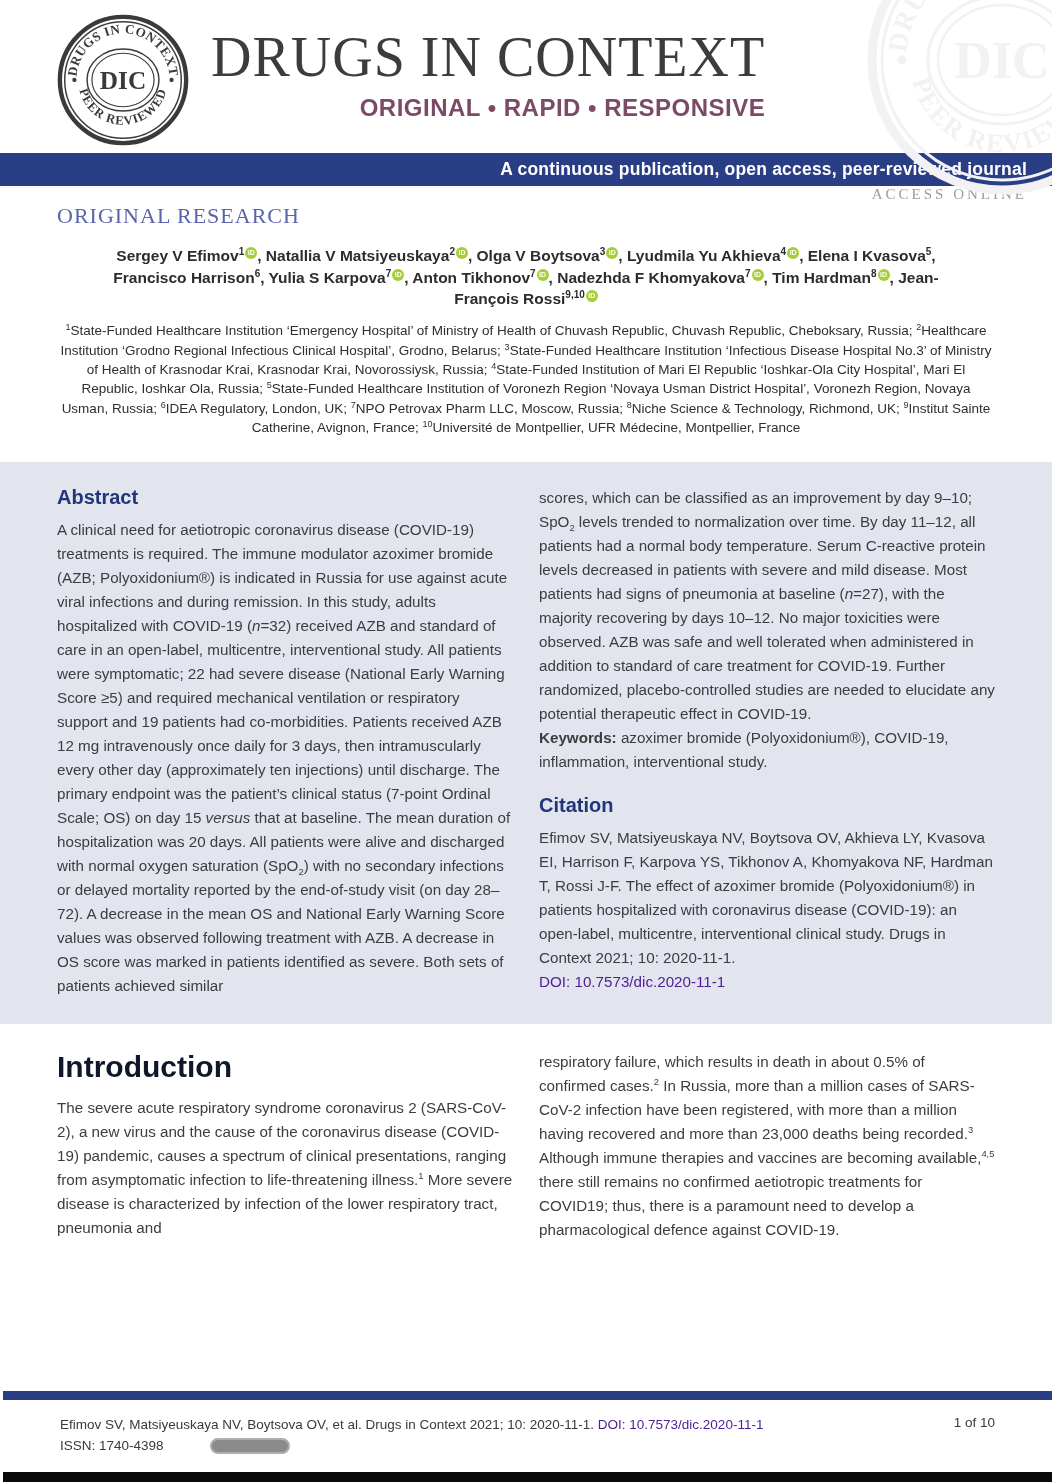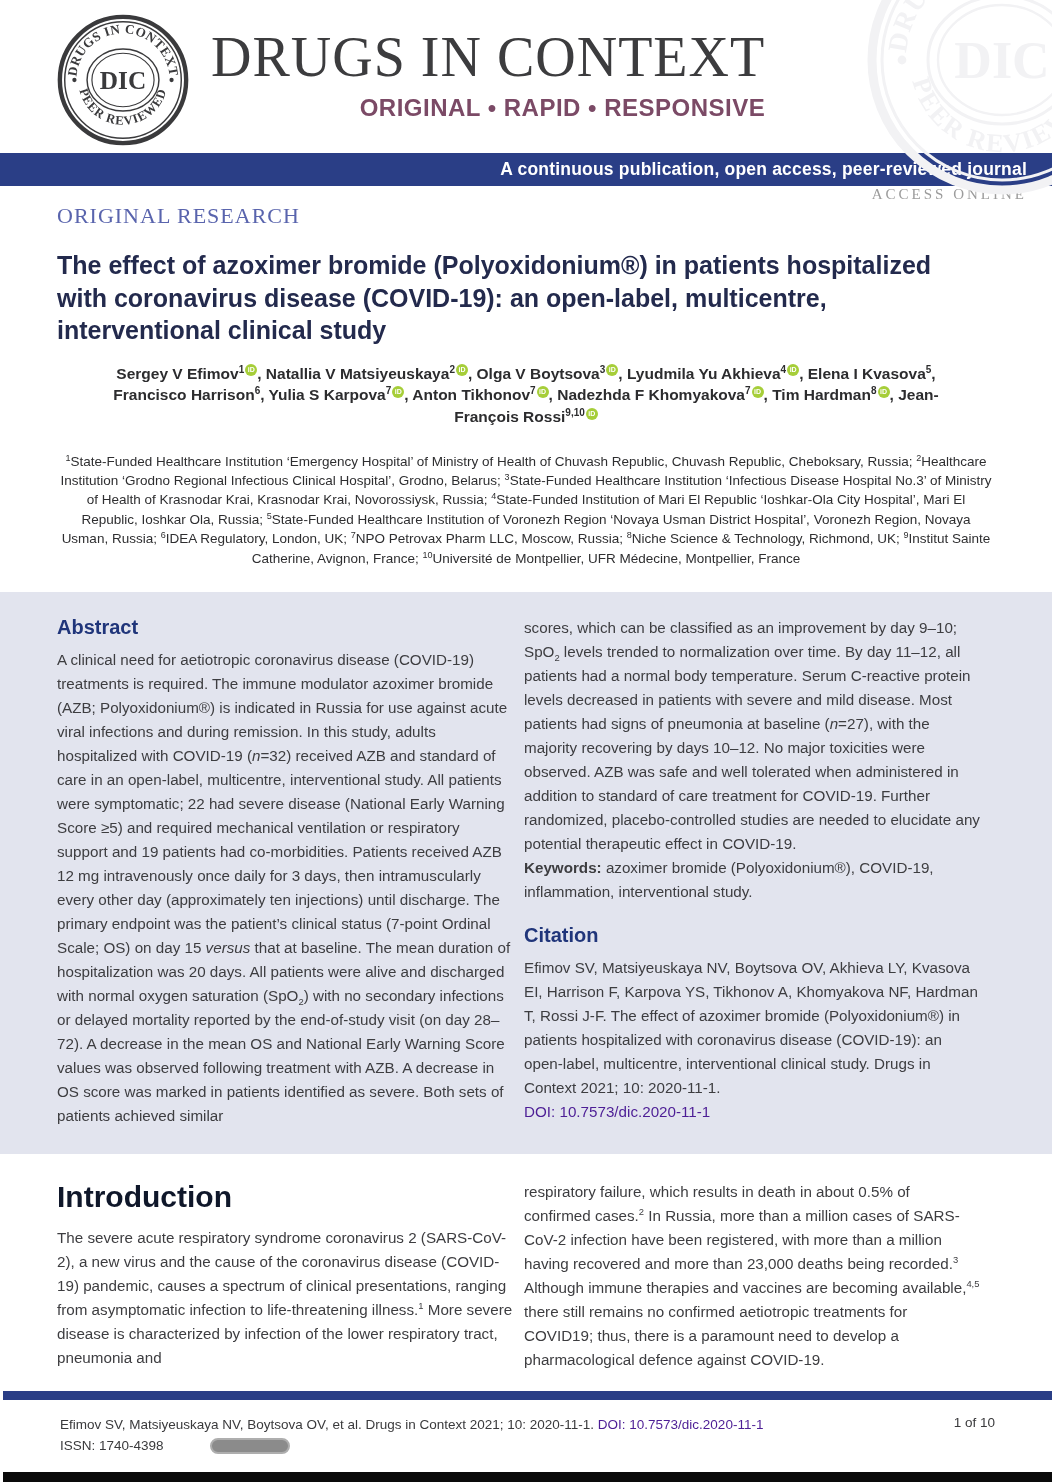--- a/index.html
+++ b/index.html
@@ -23,26 +23,26 @@
   .access-online{text-align:right;padding-right:25px;font-family:"Liberation Serif",serif;font-size:15px;letter-spacing:3px;color:#9c9c9c}
 
   
   .content{padding:0 57px}
   .section-label{margin-top:0;font-family:"Liberation Serif",serif;font-size:22px;letter-spacing:1px;color:#5964ad}
   .article-title{margin-top:20px;font-size:25px;font-weight:bold;color:#232a4d;line-height:1.3;max-width:880px}
   .authors{margin-top:16px;padding:0 42px;text-align:center;font-size:15.5px;font-weight:bold;color:#2c2c2e;line-height:1.4}
   .authors sup{font-size:10px}
   .orcid{display:inline-block;width:12px;height:12px;border-radius:50%;background:#a6ce39;color:#fff;
          font-size:7px;font-weight:bold;text-align:center;line-height:12px;vertical-align:super;margin-left:1px;font-style:normal}
-  .affiliations{margin-top:24px;text-align:center;font-size:13.5px;color:#2e2e30;line-height:1.44}
+  .affiliations{margin-top:11px;text-align:center;font-size:13.5px;color:#2e2e30;line-height:1.44}
   .affiliations sup{font-size:9px}
 
   
   .abstract-section{margin-top:24px;background:#e2e4ee;padding:24px 0 26px;min-height:490px}
-  .cols{display:flex;padding:0 57px;gap:11px}
+  .cols{display:flex;padding:0 57px;gap:26px}
   .col{width:456px;flex:0 0 auto}
   .subhead{font-size:20px;font-weight:bold;color:#20357a;margin:0 0 9px}
   p.body{font-size:15.2px;line-height:24px;color:#3d3d40;margin:0;text-align:left}
   .keywords{margin-top:16px}
   .citation-head{margin-top:20px}
   .doi-link{color:#4c1d95;text-decoration:none;cursor:pointer}
 
   
   .intro-section{margin-top:26px}
   .intro-heading{font-size:30px;font-weight:bold;color:#0f172a;margin:0 0 12px}
@@ -102,21 +102,20 @@
   </div>
 </div>
 
 <div class="banner">
   <span class="banner-text">A continuous publication, open access, peer-reviewed journal</span>
 </div>
 <div class="access-online">ACCESS ONLINE</div>
 
 <div class="content">
   <div class="section-label">ORIGINAL RESEARCH</div>
-  <h1 class="article-title" style="margin-bottom:0">The effect of azoximer bromide (Polyoxidonium®) in patients hospitalized with coronavirus disease (COVID-19): an open-label, multicentre, interventional clinical study</h1>
   <div class="authors"><span>Sergey V Efimov<sup>1</sup><span class="orcid">iD</span>, </span><span>Natallia V Matsiyeuskaya<sup>2</sup><span class="orcid">iD</span>, </span><span>Olga V Boytsova<sup>3</sup><span class="orcid">iD</span>, </span><span>Lyudmila Yu Akhieva<sup>4</sup><span class="orcid">iD</span>, </span><span>Elena I Kvasova<sup>5</sup>, </span><span>Francisco Harrison<sup>6</sup>, </span><span>Yulia S Karpova<sup>7</sup><span class="orcid">iD</span>, </span><span>Anton Tikhonov<sup>7</sup><span class="orcid">iD</span>, </span><span>Nadezhda F Khomyakova<sup>7</sup><span class="orcid">iD</span>, </span><span>Tim Hardman<sup>8</sup><span class="orcid">iD</span>, </span><span>Jean-François Rossi<sup>9,10</sup><span class="orcid">iD</span></span></div>
   <div class="affiliations"><sup>1</sup>State-Funded Healthcare Institution ‘Emergency Hospital’ of Ministry of Health of Chuvash Republic, Chuvash Republic, Cheboksary, Russia; <sup>2</sup>Healthcare Institution ‘Grodno Regional Infectious Clinical Hospital’, Grodno, Belarus; <sup>3</sup>State-Funded Healthcare Institution ‘Infectious Disease Hospital No.3’ of Ministry of Health of Krasnodar Krai, Krasnodar Krai, Novorossiysk, Russia; <sup>4</sup>State-Funded Institution of Mari El Republic ‘Ioshkar-Ola City Hospital’, Mari El Republic, Ioshkar Ola, Russia; <sup>5</sup>State-Funded Healthcare Institution of Voronezh Region ‘Novaya Usman District Hospital’, Voronezh Region, Novaya Usman, Russia; <sup>6</sup>IDEA Regulatory, London, UK; <sup>7</sup>NPO Petrovax Pharm LLC, Moscow, Russia; <sup>8</sup>Niche Science &amp; Technology, Richmond, UK; <sup>9</sup>Institut Sainte Catherine, Avignon, France; <sup>10</sup>Université de Montpellier, UFR Médecine, Montpellier, France</div>
 </div>
 
 <div class="abstract-section">
   <div class="cols">
     <div class="col">
       <div class="subhead">Abstract</div>
       <p class="body">A clinical need for aetiotropic coronavirus disease (COVID-19) treatments is required. The immune modulator azoximer bromide (AZB; Polyoxidonium®) is indicated in Russia for use against acute viral infections and during remission. In this study, adults hospitalized with COVID-19 (<em>n</em>=32) received AZB and standard of care in an open-label, multicentre, interventional study. All patients were symptomatic; 22 had severe disease (National Early Warning Score ≥5) and required mechanical ventilation or respiratory support and 19 patients had co-morbidities. Patients received AZB 12 mg intravenously once daily for 3 days, then intramuscularly every other day (approximately ten injections) until discharge. The primary endpoint was the patient’s clinical status (7-point Ordinal Scale; OS) on day 15 <em>versus</em> that at baseline. The mean duration of hospitalization was 20 days. All patients were alive and discharged with normal oxygen saturation (SpO<sub>2</sub>) with no secondary infections or delayed mortality reported by the end-of-study visit (on day 28–72). A decrease in the mean OS and National Early Warning Score values was observed following treatment with AZB. A decrease in OS score was marked in patients identified as severe. Both sets of patients achieved similar</p>
     </div>

